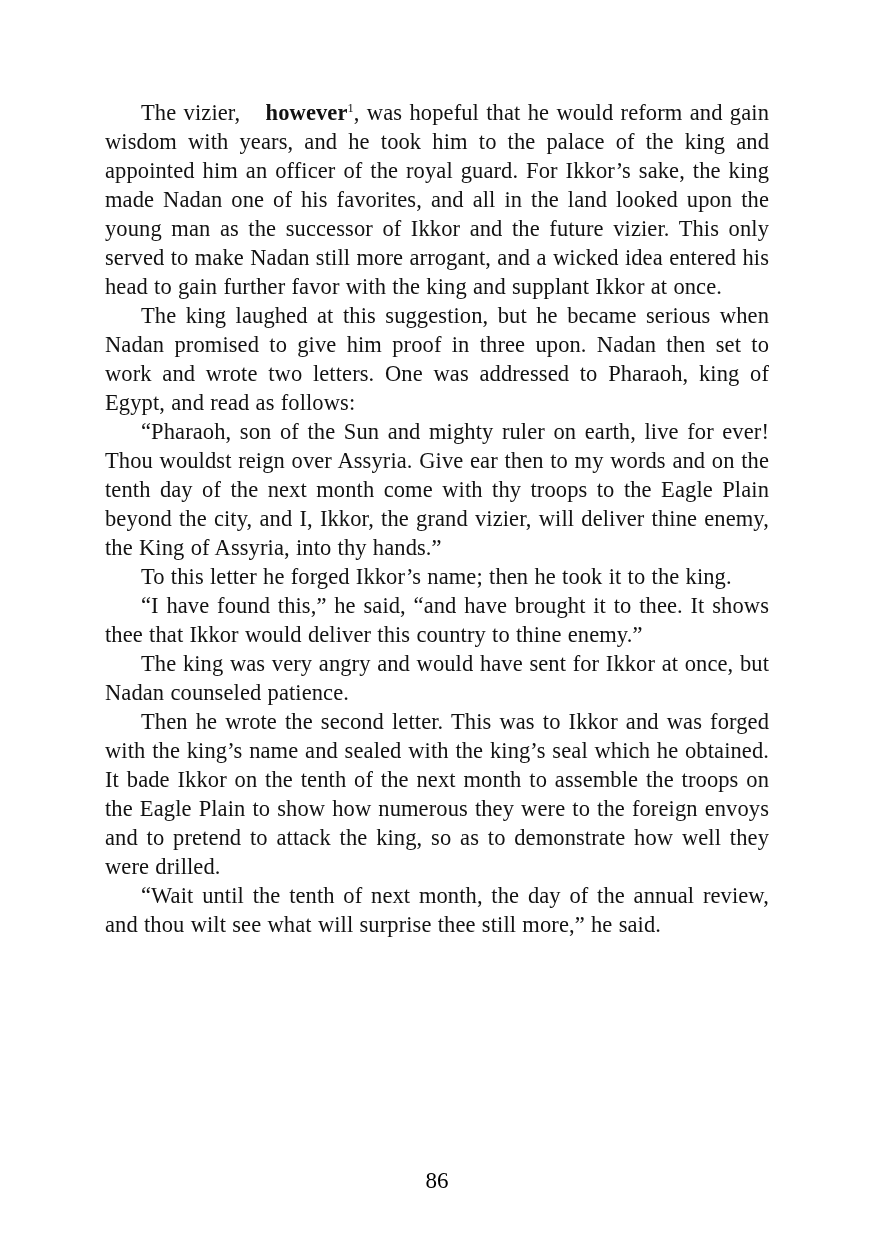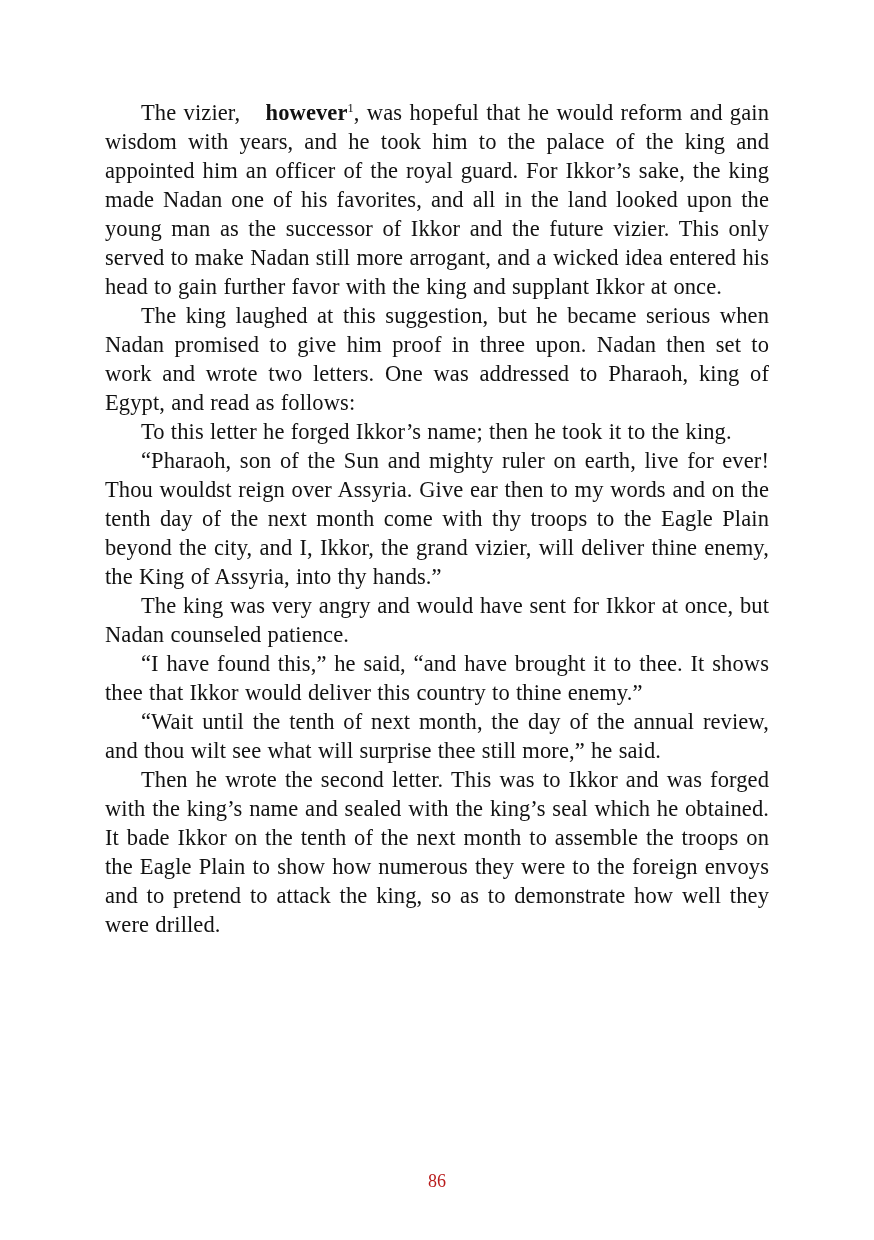--- a/index.html
+++ b/index.html
@@ -45,35 +45,35 @@
     vertical-align: super;
   }
   .page-footer {
     position: absolute;
     left: 0;
     top: 1168px;
     width: 874px;
     text-align: center;
   }
   .page-number {
-    font-size: 18px;
+    font-size: 23px;
     line-height: 26px;
-    color: #b91c1c;
+    color: #000000;
   }
 </style>
 </head>
 <body>
 
 <div class="page">
   <div class="page-body" id="page-body">
       <p class="para"><span>The vizier, </span><b>however</b><sup>1</sup><span>, was hopeful that he would reform and gain wisdom with years, and he took him to the palace of the king and appointed him an officer of the royal guard. For Ikkor’s sake, the king made Nadan one of his favorites, and all in the land looked upon the young man as the successor of Ikkor and the future vizier. This only served to make Nadan still more arrogant, and a wicked idea entered his head to gain further favor with the king and supplant Ikkor at once.</span></p>
       <p class="para"><span>The king laughed at this suggestion, but he became serious when Nadan promised to give him proof in three upon. Nadan then set to work and wrote two letters. One was addressed to Pharaoh, king of Egypt, and read as follows:</span></p>
+      <p class="para"><span>“Pharaoh, son of the Sun and mighty ruler on earth, live for ever! Thou wouldst reign over Assyria. Give ear then to my words and on the tenth day of the next month come with thy troops to the Eagle Plain beyond the city, and I, Ikkor, the grand vizier, will deliver thine enemy, the King of Assyria, into thy hands.”</span></p>
       <p class="para"><span>To this letter he forged Ikkor’s name; then he took it to the king.</span></p>
-      <p class="para"><span>“Pharaoh, son of the Sun and mighty ruler on earth, live for ever! Thou wouldst reign over Assyria. Give ear then to my words and on the tenth day of the next month come with thy troops to the Eagle Plain beyond the city, and I, Ikkor, the grand vizier, will deliver thine enemy, the King of Assyria, into thy hands.”</span></p>
+      <p class="para"><span>“I have found this,” he said, “and have brought it to thee. It shows thee that Ikkor would deliver this country to thine enemy.”</span></p>
       <p class="para"><span>The king was very angry and would have sent for Ikkor at once, but Nadan counseled patience.</span></p>
-      <p class="para"><span>“I have found this,” he said, “and have brought it to thee. It shows thee that Ikkor would deliver this country to thine enemy.”</span></p>
+      <p class="para"><span>Then he wrote the second letter. This was to Ikkor and was forged with the king’s name and sealed with the king’s seal which he obtained. It bade Ikkor on the tenth of the next month to assemble the troops on the Eagle Plain to show how numerous they were to the foreign envoys and to pretend to attack the king, so as to demonstrate how well they were drilled.</span></p>
       <p class="para"><span>“Wait until the tenth of next month, the day of the annual review, and thou wilt see what will surprise thee still more,” he said.</span></p>
-      <p class="para"><span>Then he wrote the second letter. This was to Ikkor and was forged with the king’s name and sealed with the king’s seal which he obtained. It bade Ikkor on the tenth of the next month to assemble the troops on the Eagle Plain to show how numerous they were to the foreign envoys and to pretend to attack the king, so as to demonstrate how well they were drilled.</span></p>
     </div>
   <div class="page-footer">
     <span class="page-number">86</span>
   </div>
 </div>
 
 </body></html>

